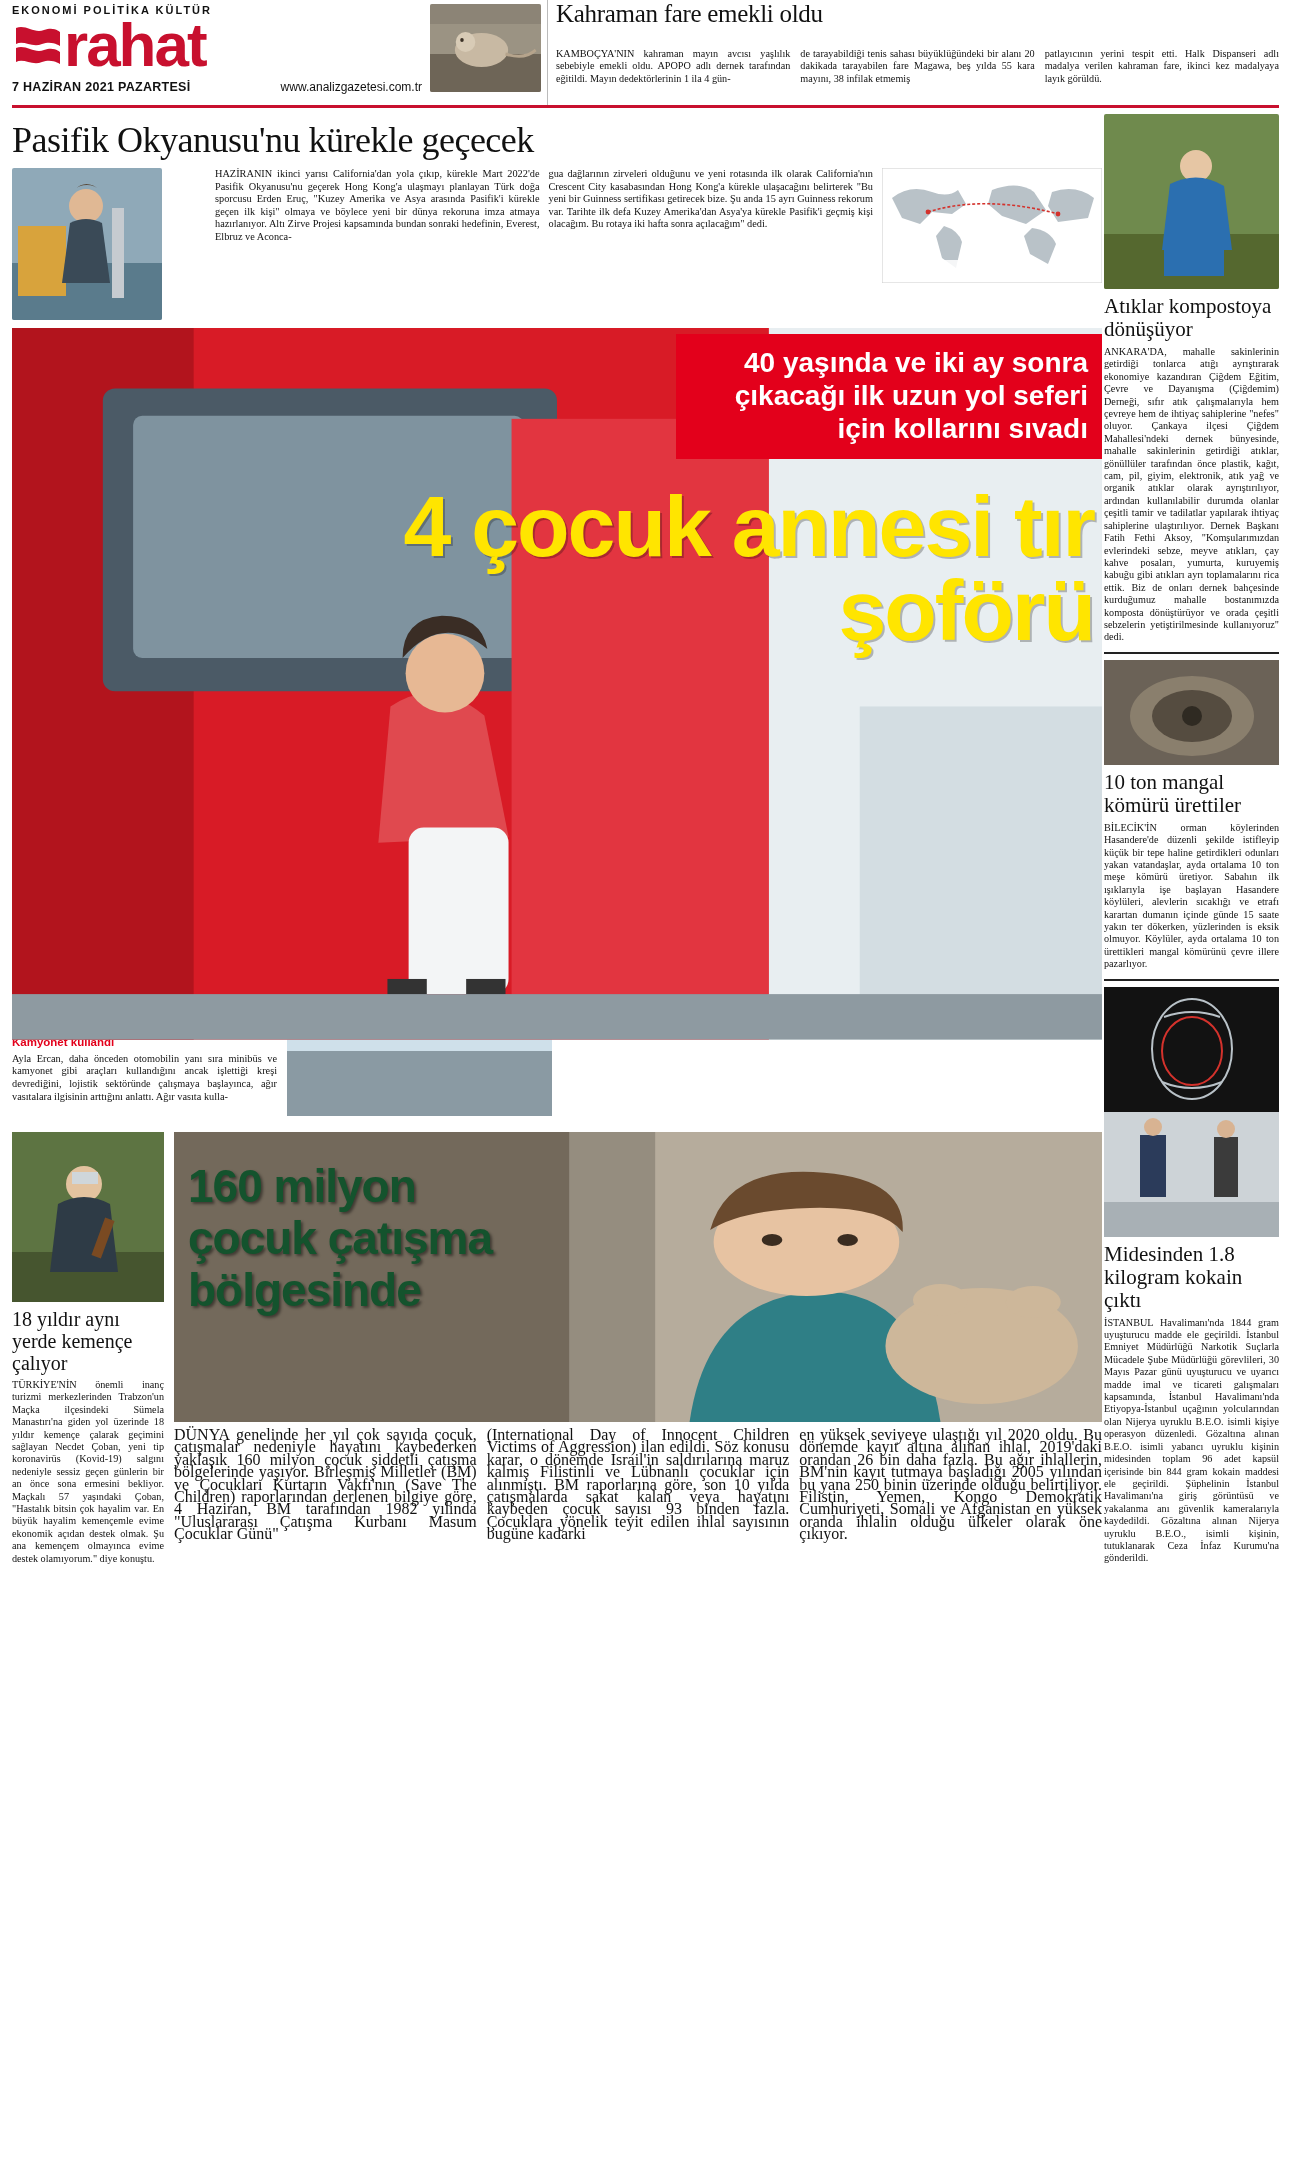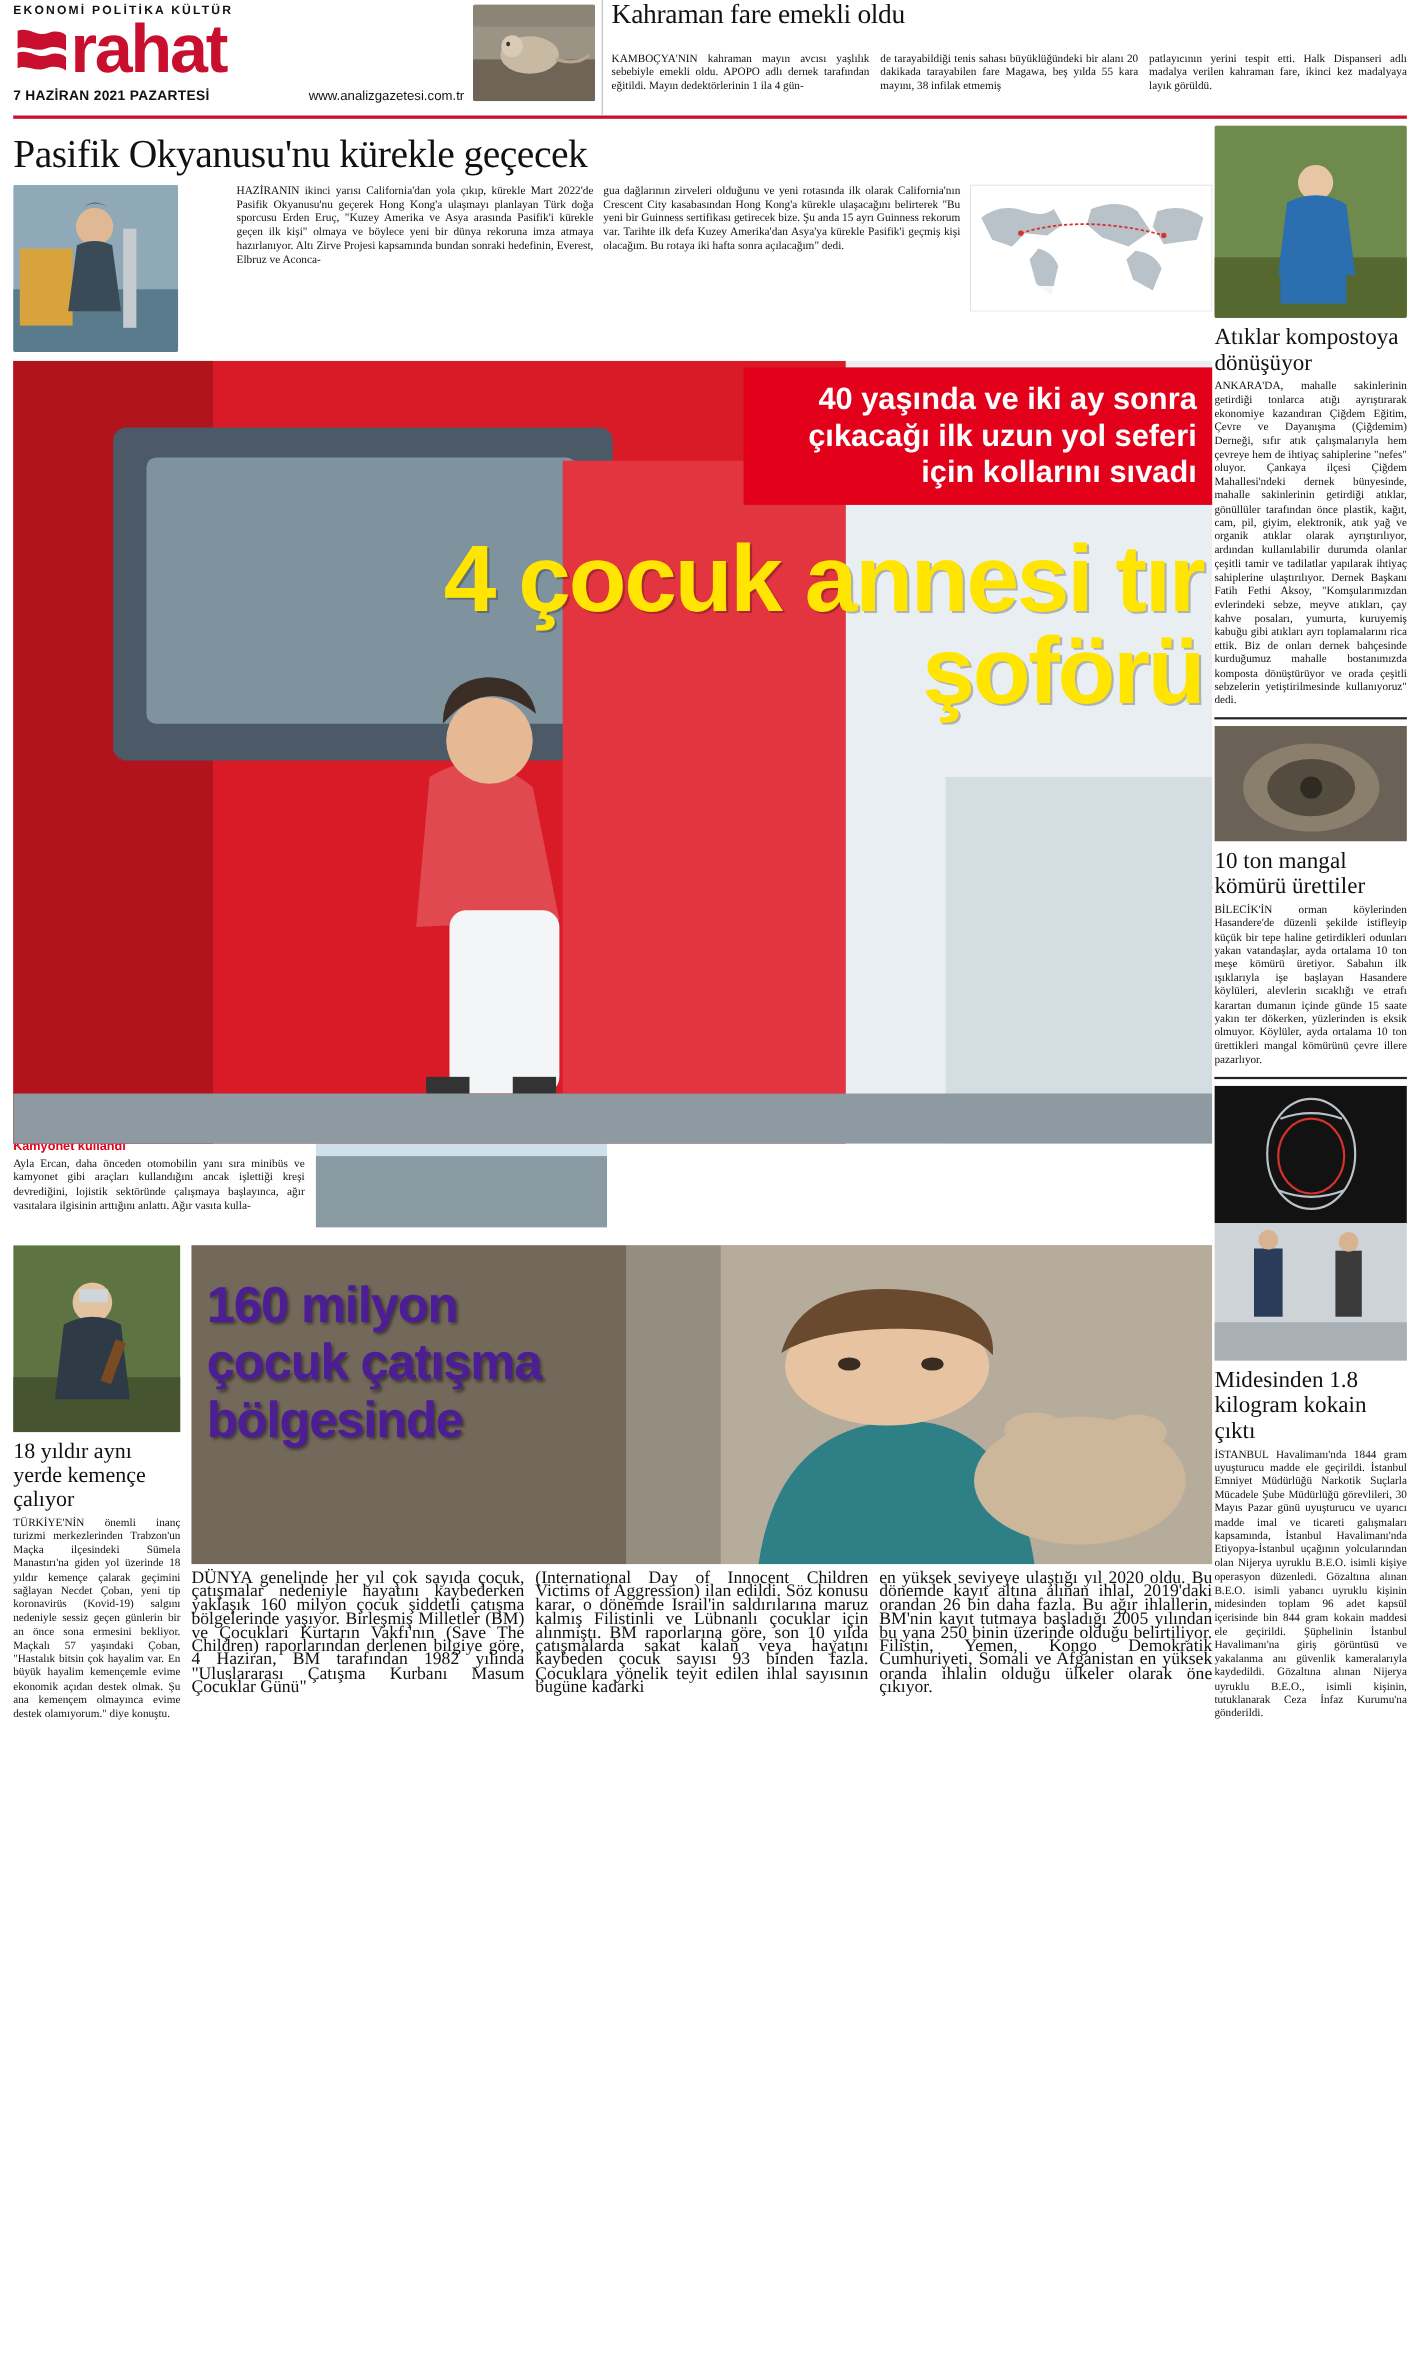--- a/index.html
+++ b/index.html
@@ -107,21 +107,21 @@
   .rr-photo2 { width:100%; height:105px; }
   .rr-photo3 { width:100%; height:250px; }
 
   
   .bl-photo { width:100%; height:170px; }
   .bl-title { font-size:20px; line-height:22px; margin:6px 0 5px 0; }
   .bl-text { font-size:10.2px; line-height:12.4px; text-align:justify; }
   .bc-photo { width:100%; height:290px; position:relative; }
   .bc-head {
     position:absolute; left:14px; top:28px; width:330px;
-    color:#4c1d95; font-family:"Liberation Sans", sans-serif; font-weight:bold;
+    color:#14532d; font-family:"Liberation Sans", sans-serif; font-weight:bold;
     font-size:46px; line-height:52px; letter-spacing:-1px;
     text-shadow:2px 2px 3px rgba(0,0,0,.45);
   }
   .bc-cols { display:flex; gap:10px; margin-top:7px; }
   .bc-col { flex:1; font-size:16px; line-height:12.4px; text-align:justify; }
 
   .bottom-grid { display:flex; gap:10px; margin-top:10px; }
 
   
   svg { display:block; }

